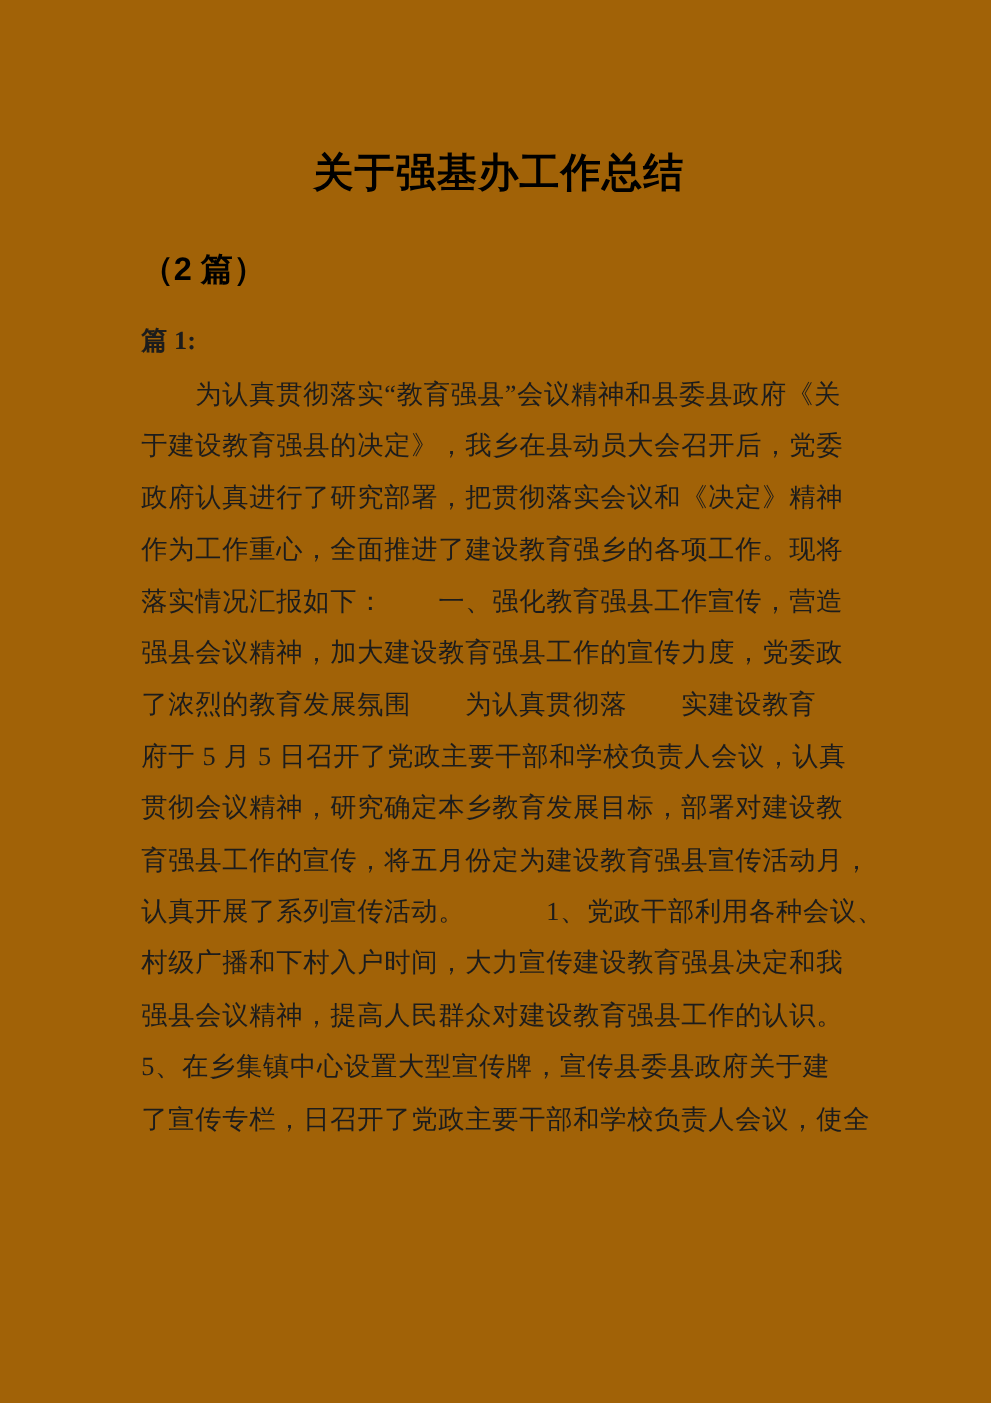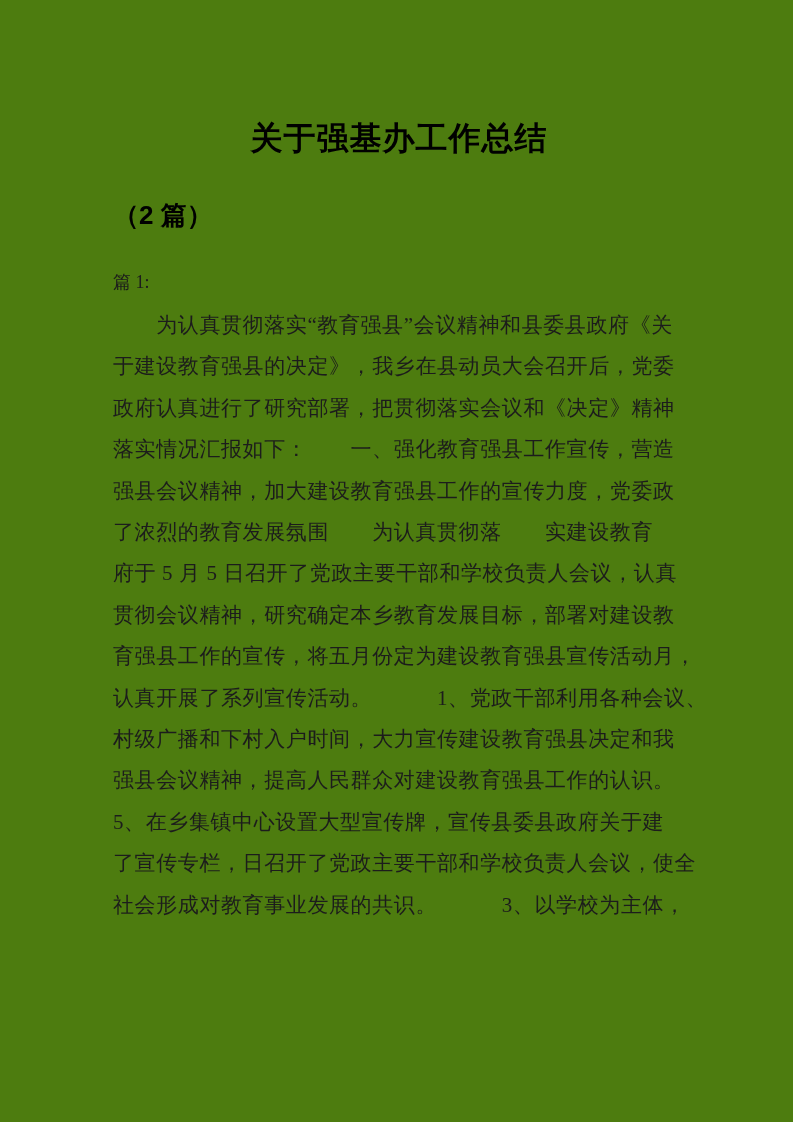--- a/index.html
+++ b/index.html
@@ -5,21 +5,21 @@
   html, body {
     margin: 0;
     padding: 0;
     background: #ffffff;
   }
   .page {
     position: relative;
     width: 793px;
     height: 1122px;
     margin: 0 auto;
-    background: #4d7c0f;
+    background: #a16207;
     box-sizing: border-box;
     padding: 117px 108px 0 113px;
     overflow: hidden;
     font-family: "Liberation Serif", "DejaVu Serif", serif;
     color: #1c1c1c;
   }
   .doc-title {
     margin: 0;
     font-family: "Liberation Sans", "DejaVu Sans", sans-serif;
     font-weight: 700;
@@ -32,24 +32,25 @@
   .doc-subtitle {
     margin: 38px 0 0 0;
     font-family: "Liberation Sans", "DejaVu Sans", sans-serif;
     font-weight: 700;
     font-size: 26px;
     line-height: 36px;
     text-align: left;
     color: #000000;
   }
   .section-label {
-    margin-top: 34px;
-    font-size: 18px;
+    margin-top: 24px;
+    font-size: 21px;
     line-height: 30px;
     color: #1c1c1c;
+    font-weight: bold;
   }
   .doc-body {
     margin-top: 8px;
   }
   .body-line {
     font-size: 21px;
     line-height: 41.4px;
     letter-spacing: 0.6px;
     white-space: pre;
     color: #1c1c1c;
@@ -62,26 +63,26 @@
   <h1 class="doc-title">关于强基办工作总结</h1>
 
   <h2 class="doc-subtitle">（2 篇）</h2>
 
   <div class="section-label">篇 1:</div>
 
   <div class="doc-body" id="doc-body">
       <div class="body-line">　　为认真贯彻落实“教育强县”会议精神和县委县政府《关</div>
       <div class="body-line">于建设教育强县的决定》，我乡在县动员大会召开后，党委</div>
       <div class="body-line">政府认真进行了研究部署，把贯彻落实会议和《决定》精神</div>
+      <div class="body-line">作为工作重心，全面推进了建设教育强乡的各项工作。现将</div>
       <div class="body-line">落实情况汇报如下：　　一、强化教育强县工作宣传，营造</div>
       <div class="body-line">强县会议精神，加大建设教育强县工作的宣传力度，党委政</div>
       <div class="body-line">了浓烈的教育发展氛围　　为认真贯彻落　　实建设教育</div>
       <div class="body-line">府于 5 月 5 日召开了党政主要干部和学校负责人会议，认真</div>
       <div class="body-line">贯彻会议精神，研究确定本乡教育发展目标，部署对建设教</div>
       <div class="body-line">育强县工作的宣传，将五月份定为建设教育强县宣传活动月，</div>
       <div class="body-line">认真开展了系列宣传活动。　　　1、党政干部利用各种会议、</div>
       <div class="body-line">村级广播和下村入户时间，大力宣传建设教育强县决定和我</div>
       <div class="body-line">强县会议精神，提高人民群众对建设教育强县工作的认识。</div>
       <div class="body-line">5、在乡集镇中心设置大型宣传牌，宣传县委县政府关于建</div>
       <div class="body-line">了宣传专栏，日召开了党政主要干部和学校负责人会议，使全</div>
-      <div class="body-line">社会形成对教育事业发展的共识。　　　3、以学校为主体，</div>
     </div>
 </div>
 
 </body></html>

